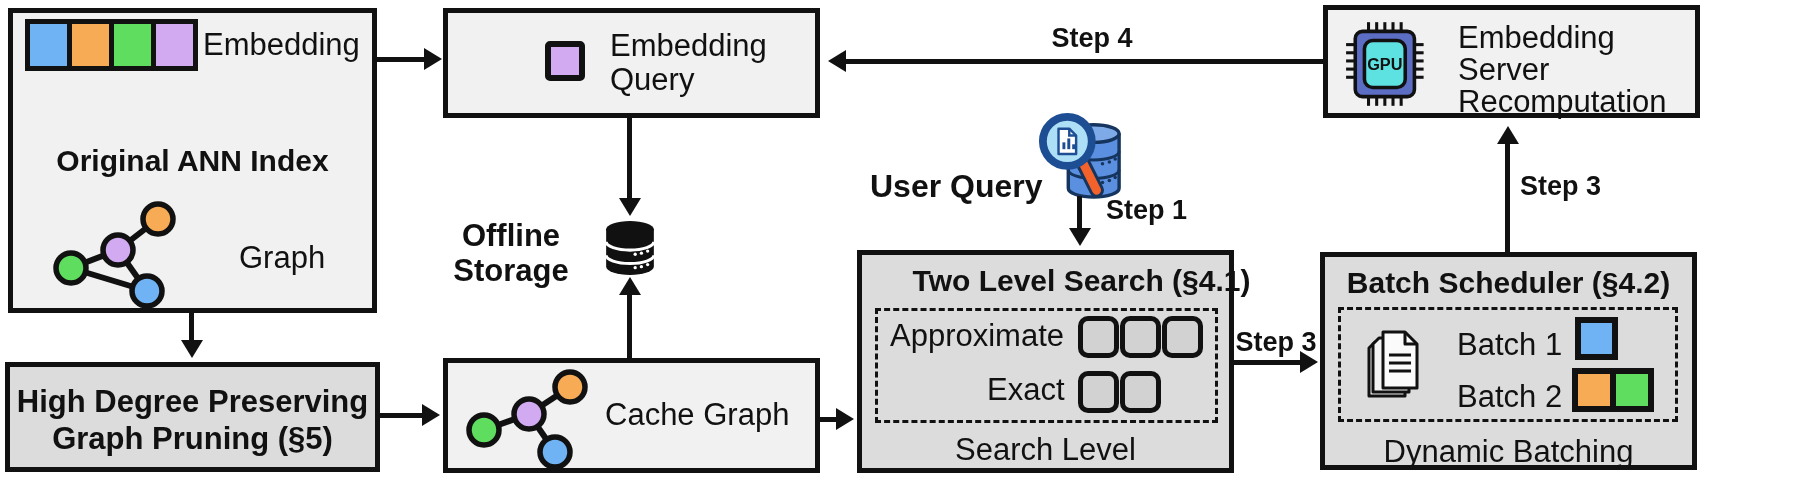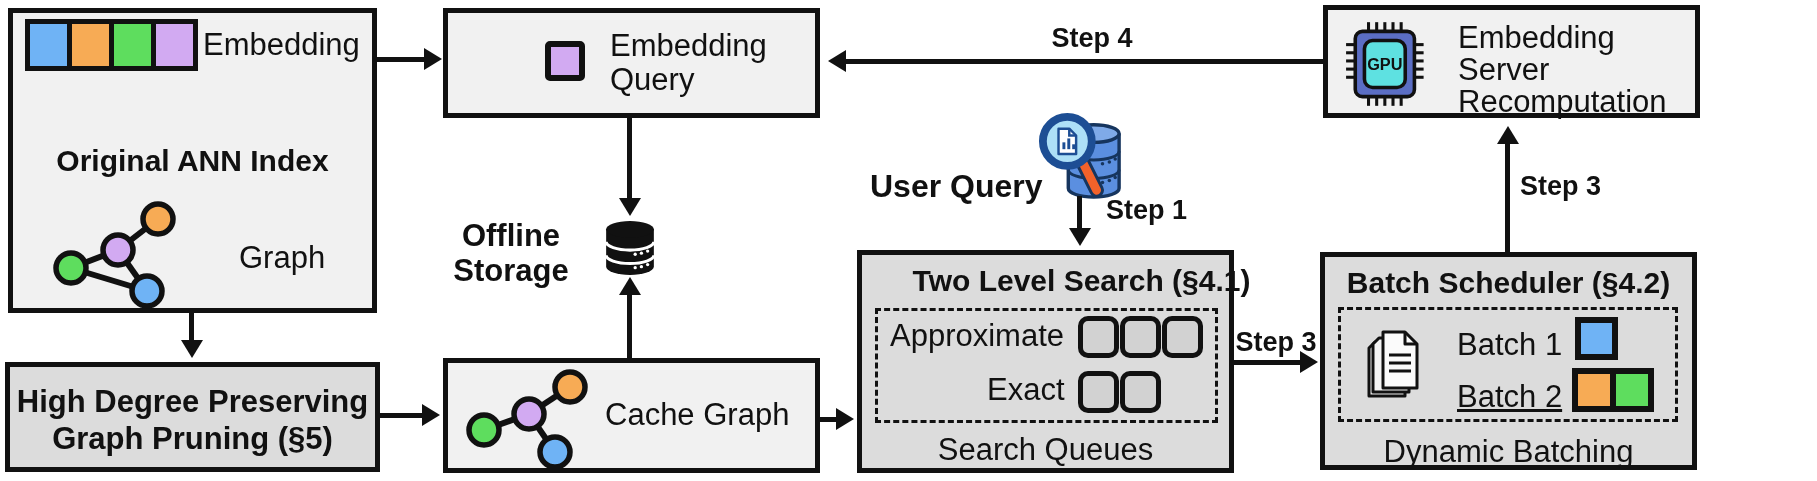--- a/index.html
+++ b/index.html
@@ -152,40 +152,40 @@
     <div class="lbl b ctr" style="left:0;top:10px;width:439px;font-size:30px;">Two Level Search (§4.1)</div>
     <div class="dashed" style="left:13px;top:53px;width:343px;height:115px;">
       <div class="lbl" style="left:12px;top:8px;font-size:31px;">Approximate</div>
       <div class="qsq" style="left:200px;top:5px;"></div>
       <div class="qsq" style="left:242px;top:5px;"></div>
       <div class="qsq" style="left:284px;top:5px;"></div>
       <div class="lbl" style="left:109px;top:62px;font-size:31px;">Exact</div>
       <div class="qsq" style="left:200px;top:60px;"></div>
       <div class="qsq" style="left:242px;top:60px;"></div>
     </div>
-    <div class="lbl ctr" style="left:0;top:178px;width:367px;font-size:31px;">Search Queues</div>
+    <div class="lbl ctr" style="left:0;top:178px;width:367px;font-size:31px;">Search Level</div>
   </div>
 
   <div class="box dark" style="left:1320px;top:252px;width:377px;height:218px;">
     <div class="lbl b ctr" style="left:0;top:10px;width:367px;font-size:30px;">Batch Scheduler (§4.2)</div>
     <div class="dashed" style="left:13px;top:50px;width:340px;height:115px;">
       <svg style="position:absolute;left:26px;top:18px;" width="56" height="76" viewBox="0 0 56 76">
         <path d="M8 14 h30 v54 h-36 v-48 z" fill="#ececec" stroke="#111" stroke-width="3" stroke-linejoin="round"></path>
         <path d="M12 10 h30 v54 h-36 v-48 z" fill="#f4f4f4" stroke="#111" stroke-width="3" stroke-linejoin="round"></path>
         <path d="M16 4 h22 l12 12 v44 h-34 z" fill="#fbfbfb" stroke="#111" stroke-width="3" stroke-linejoin="round"></path>
         <path d="M38 4 v12 h12" fill="none" stroke="#111" stroke-width="3" stroke-linejoin="round"></path>
         <g stroke="#111" stroke-width="3">
           <line x1="22" y1="27" x2="44" y2="27"></line>
           <line x1="22" y1="35" x2="44" y2="35"></line>
           <line x1="22" y1="43" x2="44" y2="43"></line>
         </g>
       </svg>
       <div class="lbl" style="left:116px;top:18px;font-size:31px;">Batch 1</div>
       <div class="cell" style="position:absolute;left:234px;top:7px;width:43px;height:43px;border-width:6px;background:#6fb3f5;"></div>
-      <div class="lbl" style="left:116px;top:70px;font-size:31px;text-decoration:underline;">Batch 2</div>
+      <div class="lbl" style="left:116px;top:70px;font-size:31px;">Batch 2</div>
       <div style="position:absolute;left:231px;top:58px;display:flex;">
         <div class="cell" style="width:44px;height:44px;border-width:6px;background:#f7ab55;"></div>
         <div class="cell" style="width:44px;height:44px;border-width:6px;background:#5edd5e;margin-left:-6px;"></div>
       </div>
     </div>
     <div class="lbl ctr" style="left:0;top:178px;width:367px;font-size:31px;">Dynamic Batching</div>
   </div>
 
   <div class="box dark" style="left:5px;top:362px;width:375px;height:110px;">
     <div class="lbl b ctr" style="left:0;top:16px;width:365px;font-size:31px;line-height:37px;">

